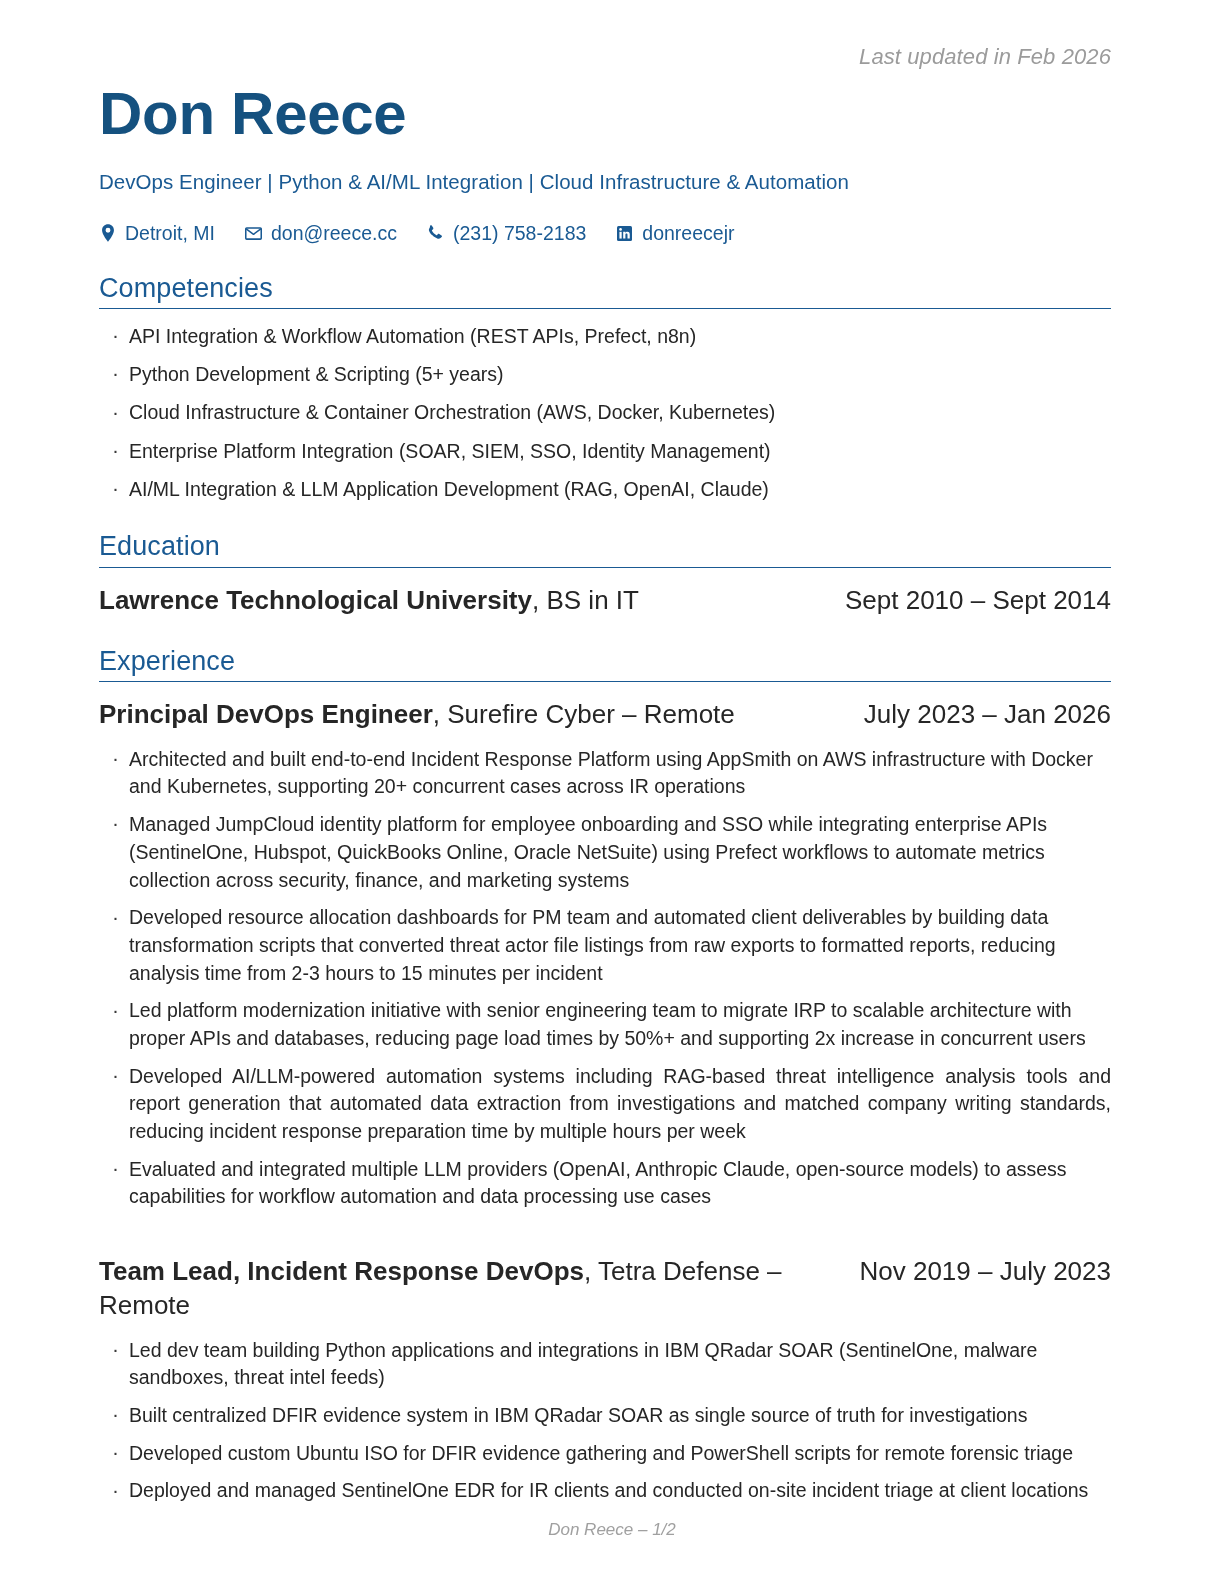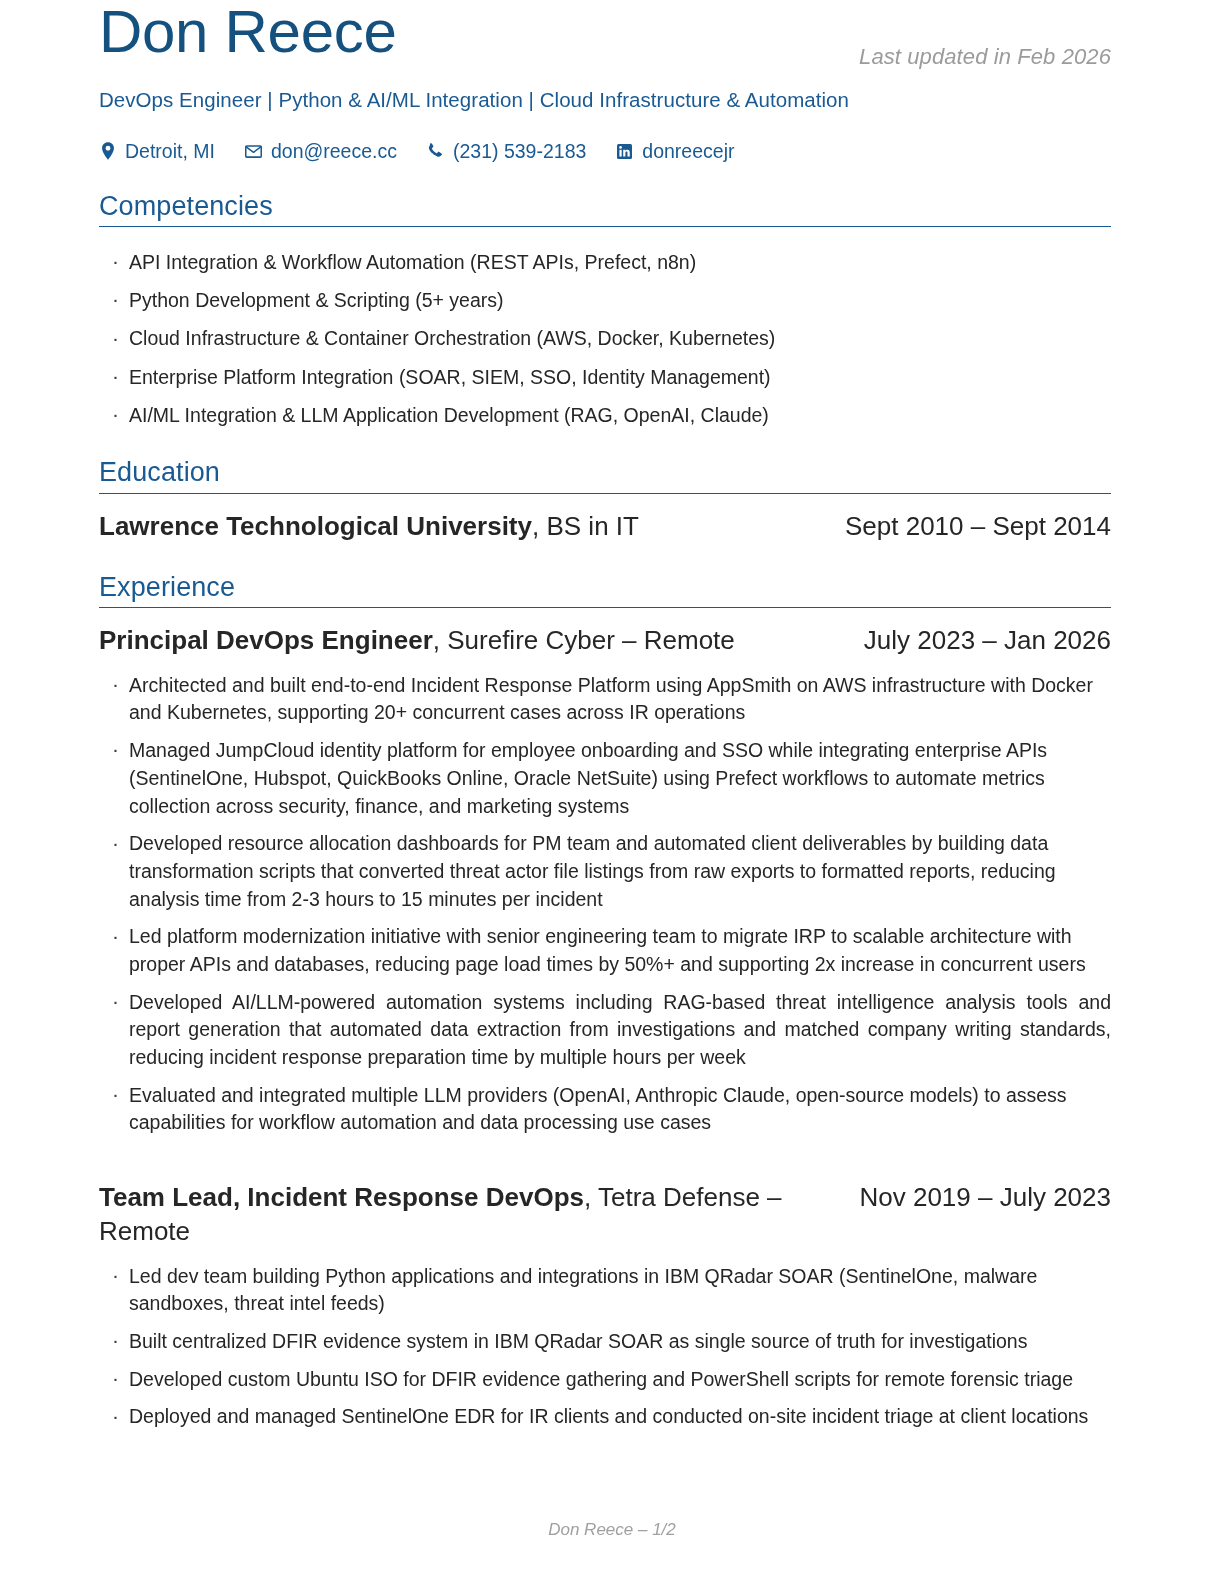--- a/index.html
+++ b/index.html
@@ -33,23 +33,24 @@
     right: 0;
     top: 44px;
     font-style: italic;
     font-size: 22px;
     color: #9b9b9b;
     letter-spacing: 0.1px;
     white-space: nowrap;
   }
   .name {
     margin: 0;
+    padding-top: 82px;
     font-size: 60px;
     line-height: 1.06;
-    font-weight: 400;
+    font-weight: 700;
     color: #15517f;
     letter-spacing: -0.3px;
   }
   .subtitle {
     margin: 0;
     padding-top: 24px;
     font-size: 20.5px;
     font-weight: 400;
     color: #1a5a93;
     letter-spacing: 0.05px;
@@ -113,21 +114,21 @@
   }
   ul.bullets > li::before {
     content: "\00B7";
     position: absolute;
     left: 13px;
     top: -0.13em;
     font-size: 21px;
     color: #3a3a3a;
   }
   .competencies ul.bullets > li { margin-top: 10.5px; }
-  .competencies ul.bullets > li:first-child { margin-top: 22px; }
+  .competencies ul.bullets > li:first-child { margin-top: 14px; }
 
   
   .entry-head {
     display: flex;
     align-items: baseline;
     justify-content: space-between;
     gap: 20px;
     font-size: 26px;
     line-height: 1.3;
   }
@@ -192,21 +193,21 @@
         </span>
         <span>don@reece.cc</span>
       </a>
 
       <a class="contact-item" href="#">
         <span class="ico">
           <svg viewBox="0 0 18 18" width="16" height="16" aria-hidden="true">
             <path d="M5.1 1.1c.5-.5 1.3-.4 1.7.2l1.7 2.5c.3.5.2 1.1-.2 1.5l-1 .9c-.2.2-.3.5-.2.8.4 1 1.1 2.1 2 3 .9.9 2 1.6 3 2 .3.1.6 0 .8-.2l.9-1c.4-.4 1-.5 1.5-.2l2.5 1.7c.6.4.7 1.2.2 1.7l-1.3 1.3c-.8.8-2 1.1-3.1.7-2-.6-4.2-2-6-3.8C5.8 11.4 4.4 9.2 3.8 7.2c-.4-1.1-.1-2.3.7-3.1z" transform="translate(-1.5,-0.6)" fill="#1a5a93"></path>
           </svg>
         </span>
-        <span>(231) 539-2183</span>
+        <span>(231) 758-2183</span>
       </a>
 
       <a class="contact-item" href="#">
         <span class="ico">
           <svg viewBox="0 0 16 16" width="15" height="15" aria-hidden="true">
             <rect x="0" y="0" width="16" height="16" rx="1.6" fill="#1a5a93"></rect>
             <rect x="2.6" y="6.2" width="2.4" height="7.2" fill="#ffffff"></rect>
             <circle cx="3.8" cy="3.6" r="1.45" fill="#ffffff"></circle>
             <path d="M6.6 6.2h2.3v1c.33-.6 1.1-1.15 2.15-1.15 2 0 2.55 1.2 2.55 3.1v4.25h-2.4V9.6c0-.95-.35-1.5-1.15-1.5-.75 0-1.1.5-1.1 1.5v3.8H6.6z" fill="#ffffff"></path>
           </svg>

